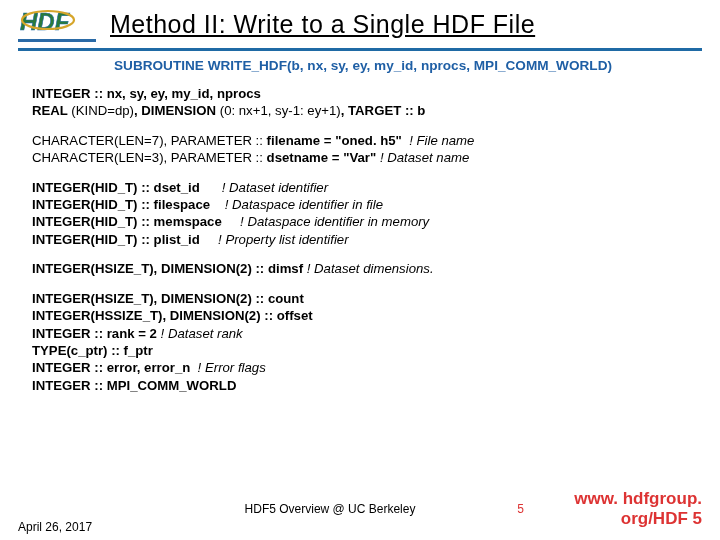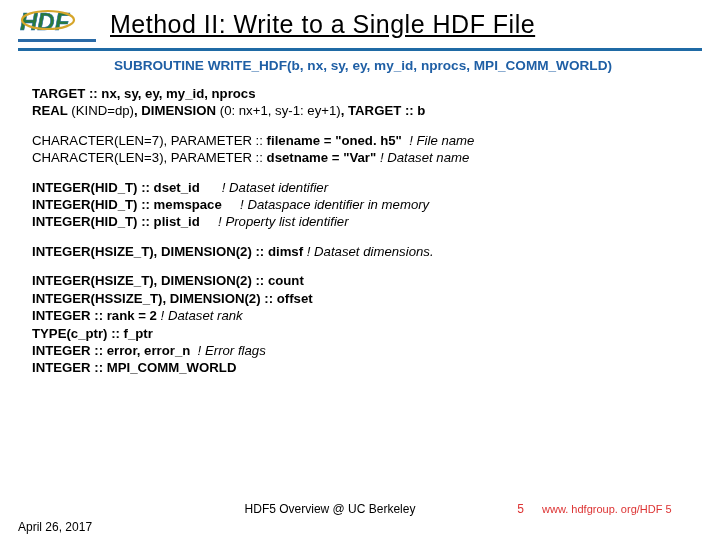--- a/index.html
+++ b/index.html
@@ -50,49 +50,50 @@
   .footer {
     position: absolute;
     bottom: 6px; left: 0; right: 0;
     display: flex; align-items: center;
     padding: 0 18px;
     font-size: 12px;
   }
   .f-date { flex: 0 0 160px; margin-top: 36px; }
   .f-mid  { flex: 1; text-align: center; }
   .f-pg   { flex: 0 0 60px; text-align: right; color: #d33; padding-right:18px;}
-  .f-url  { flex: 0 0 160px; text-align: left; color: #d33; font-size: 11px; }
+  .f-url  { flex: 0 0 160px; text-align: right; color: #d33; font-size: 17px; font-weight: bold; }
 </style>
 </head>
 <body>
 
 <div class="header">
   <div class="logo">
     <svg width="78" height="30" viewBox="0 0 78 30">
       <text x="2" y="24" font-family="Arial" font-size="24" font-weight="900" font-style="italic" fill="#2a7a3a" stroke="#1f6aa5" stroke-width="0.6">HDF</text>
       <ellipse cx="30" cy="14" rx="26" ry="9" fill="none" stroke="#d6a52a" stroke-width="2.2"></ellipse>
     </svg>
   </div>
   <div class="title">Method II: Write to a Single HDF File</div>
 </div>
 <div class="hr"></div>
 
 <div class="content">
   <div class="sig">SUBROUTINE WRITE_HDF(b, nx, sy, ey, my_id, nprocs, MPI_COMM_WORLD)</div>
   <div id="blocks">
       <div class="block">
-        <div class="line"><span class="b">TARGET :: nx, sy, ey, my_id, nprocs</span></div>
+        <div class="line"><span class="b">INTEGER :: nx, sy, ey, my_id, nprocs</span></div>
         <div class="line"><span class="b">REAL </span><span>(KIND=dp)</span><span class="b">, DIMENSION </span><span>(0: nx+1, sy-1: ey+1)</span><span class="b">, TARGET :: b</span></div>
       </div>
       <div class="block">
         <div class="line"><span>CHARACTER(LEN=7), PARAMETER :: </span><span class="b">filename = "oned. h5"</span><span class="i">  ! File name</span></div>
         <div class="line"><span>CHARACTER(LEN=3), PARAMETER :: </span><span class="b">dsetname = "Var"</span><span class="i"> ! Dataset name</span></div>
       </div>
       <div class="block">
         <div class="line"><span class="b">INTEGER(HID_T) :: dset_id</span><span class="i">      ! Dataset identifier</span></div>
+        <div class="line"><span class="b">INTEGER(HID_T) :: filespace</span><span class="i">    ! Dataspace identifier in file</span></div>
         <div class="line"><span class="b">INTEGER(HID_T) :: memspace</span><span class="i">     ! Dataspace identifier in memory</span></div>
         <div class="line"><span class="b">INTEGER(HID_T) :: plist_id</span><span class="i">     ! Property list identifier</span></div>
       </div>
       <div class="block">
         <div class="line"><span class="b">INTEGER(HSIZE_T), DIMENSION(2) :: dimsf</span><span class="i"> ! Dataset dimensions.</span></div>
       </div>
       <div class="block">
         <div class="line"><span class="b">INTEGER(HSIZE_T), DIMENSION(2) :: count</span></div>
         <div class="line"><span class="b">INTEGER(HSSIZE_T), DIMENSION(2) :: offset</span></div>
         <div class="line"><span class="b">INTEGER :: rank = 2</span><span class="i"> ! Dataset rank</span></div>

